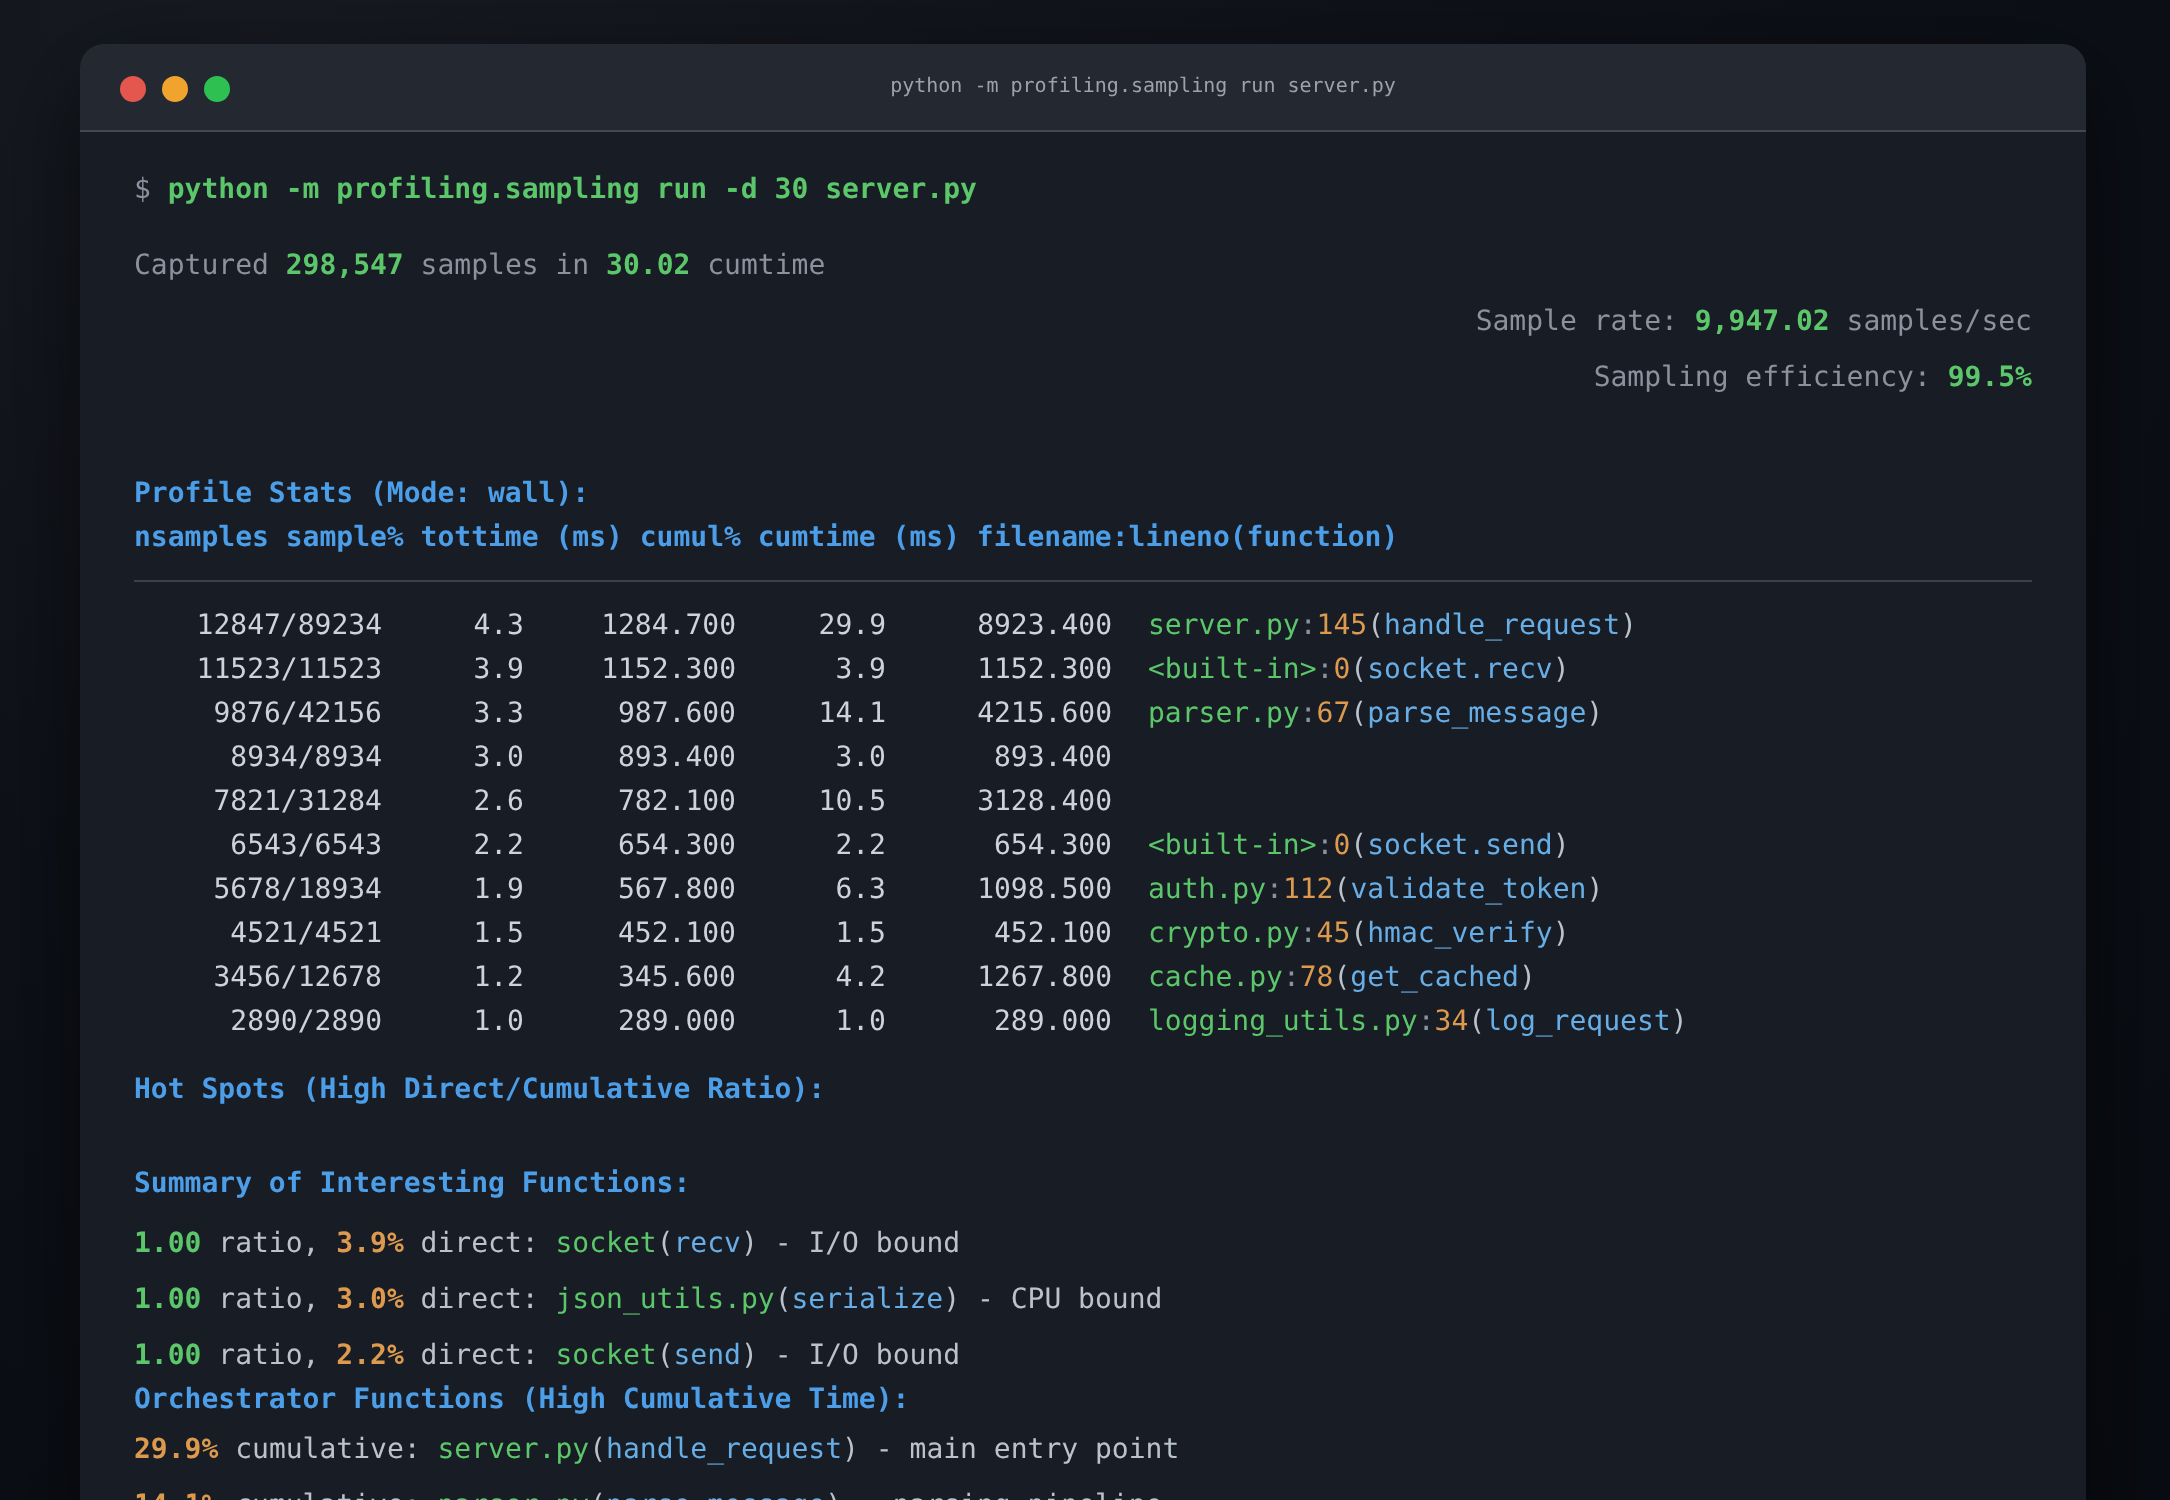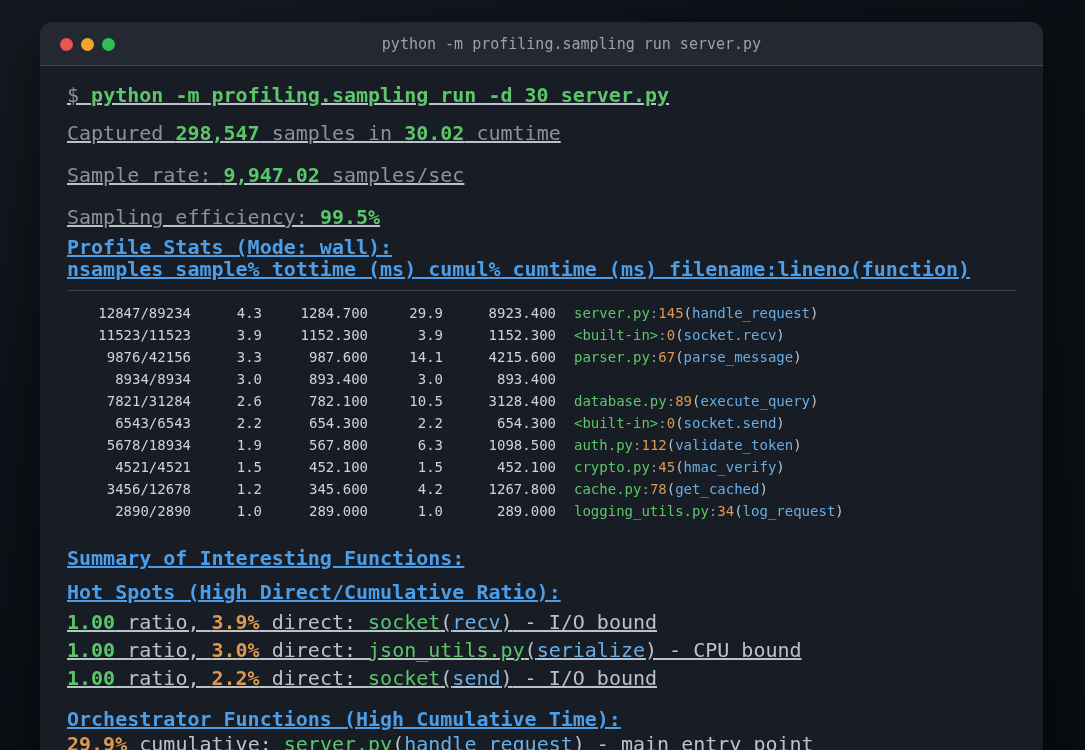--- a/index.html
+++ b/index.html
@@ -22,41 +22,41 @@
   }
   .titlebar{
     position:relative; height:44px; background:var(--bg-titlebar);
     border-bottom:1px solid var(--divider);
   }
   .traffic{position:absolute; left:20px; top:0; height:44px; display:flex; align-items:center; gap:8px;}
   .dot{width:13px; height:13px; border-radius:50%; border:none; padding:0; cursor:pointer;}
   .dot.red{background:var(--tl-red);} .dot.yellow{background:var(--tl-yellow);} .dot.green{background:var(--tl-green);}
   .titletext{
     position:absolute; left:0; right:0; top:0; line-height:44px; text-align:center;
-    color:#9aa2ac; font-size:15px; transform:translateX(30px); white-space:pre;
+    color:#9aa2ac; font-size:10px; transform:translateX(30px); white-space:pre;
   }
   .term{padding:0 27px; font-size:14px;}
-  .line{height:22px; line-height:22px; white-space:pre; font-size:20px; color:var(--text);text-decoration:underline;}
+  .line{height:22px; line-height:22px; white-space:pre; font-size:14px; color:var(--text);}
   .dim{color:var(--dim);} .txt{color:var(--text);}
   .green{color:var(--green);} .greenb{color:var(--green); font-weight:700;}
   .blueh{color:var(--blue); font-weight:700;}
   .func{color:var(--funcblue);} .orange{color:var(--orange);} .orangeb{color:var(--orange); font-weight:700;}
   .l-cmd{margin-top:18px;}
   .l-captured{margin-top:16px;}
-  .l-rate,.l-eff{margin-top:20px;}
-  .l-pheading{margin-top:8px;}
+  .l-rate,.l-eff{margin-top:6px;text-align:right;}
+  .l-pheading{margin-top:36px;}
   .rule{margin-top:10px; height:1px; background:var(--rule); border:none;}
   .ptable{margin-top:11px;}
   .prow{display:grid; grid-template-columns:124px 71px 106px 75px 113px 1fr; height:22px; line-height:22px; white-space:pre; font-size:14px;}
   .prow .num{text-align:right; color:var(--value);}
   .prow .fn{padding-left:18px; text-align:left;}
   .l-summary{margin-top:25px;}
   .l-hotheading{margin-top:12px;}
   .l-hs1{margin-top:8px;} .l-hs{margin-top:6px;}
-  .l-orchheading{margin-top:19px;}
+  .l-orchheading{}
   .l-or1{margin-top:3px;} .l-or{margin-top:6px;}
 </style>
 </head>
 <body>
 
 <div class="window">
   <div class="titlebar">
     <div class="traffic">
       <button class="dot red"></button>
       <button class="dot yellow"></button>
@@ -77,31 +77,31 @@
 
     <div class="line l-pheading blueh">Profile Stats (Mode: wall):</div>
     <div class="line blueh">nsamples sample% tottime (ms) cumul% cumtime (ms) filename:lineno(function)</div>
     <div class="rule"></div>
 
     <div class="ptable">
       <div class="prow"><span class="num">12847/89234</span><span class="num">4.3</span><span class="num">1284.700</span><span class="num">29.9</span><span class="num">8923.400</span><span class="fn"><span class="green">server.py</span><span class="dim">:</span><span class="orange">145</span><span class="txt">(</span><span class="func">handle_request</span><span class="txt">)</span></span></div>
       <div class="prow"><span class="num">11523/11523</span><span class="num">3.9</span><span class="num">1152.300</span><span class="num">3.9</span><span class="num">1152.300</span><span class="fn"><span class="green">&lt;built-in&gt;</span><span class="dim">:</span><span class="orange">0</span><span class="txt">(</span><span class="func">socket.recv</span><span class="txt">)</span></span></div>
       <div class="prow"><span class="num">9876/42156</span><span class="num">3.3</span><span class="num">987.600</span><span class="num">14.1</span><span class="num">4215.600</span><span class="fn"><span class="green">parser.py</span><span class="dim">:</span><span class="orange">67</span><span class="txt">(</span><span class="func">parse_message</span><span class="txt">)</span></span></div>
       <div class="prow"><span class="num">8934/8934</span><span class="num">3.0</span><span class="num">893.400</span><span class="num">3.0</span><span class="num">893.400</span></div>
-      <div class="prow"><span class="num">7821/31284</span><span class="num">2.6</span><span class="num">782.100</span><span class="num">10.5</span><span class="num">3128.400</span><span class="fn"><span class="green">database.py</span><span class="dim">:</span><span class="orange">89</span><span class="txt">(</span><span class="func">execute_query</span><span class="txt">)</span></span></div>
+      <div class="prow"><span class="num">7821/31284</span><span class="num">2.6</span><span class="num">782.100</span><span class="num">10.5</span><span class="num">3128.400</span></div>
       <div class="prow"><span class="num">6543/6543</span><span class="num">2.2</span><span class="num">654.300</span><span class="num">2.2</span><span class="num">654.300</span><span class="fn"><span class="green">&lt;built-in&gt;</span><span class="dim">:</span><span class="orange">0</span><span class="txt">(</span><span class="func">socket.send</span><span class="txt">)</span></span></div>
       <div class="prow"><span class="num">5678/18934</span><span class="num">1.9</span><span class="num">567.800</span><span class="num">6.3</span><span class="num">1098.500</span><span class="fn"><span class="green">auth.py</span><span class="dim">:</span><span class="orange">112</span><span class="txt">(</span><span class="func">validate_token</span><span class="txt">)</span></span></div>
       <div class="prow"><span class="num">4521/4521</span><span class="num">1.5</span><span class="num">452.100</span><span class="num">1.5</span><span class="num">452.100</span><span class="fn"><span class="green">crypto.py</span><span class="dim">:</span><span class="orange">45</span><span class="txt">(</span><span class="func">hmac_verify</span><span class="txt">)</span></span></div>
       <div class="prow"><span class="num">3456/12678</span><span class="num">1.2</span><span class="num">345.600</span><span class="num">4.2</span><span class="num">1267.800</span><span class="fn"><span class="green">cache.py</span><span class="dim">:</span><span class="orange">78</span><span class="txt">(</span><span class="func">get_cached</span><span class="txt">)</span></span></div>
       <div class="prow"><span class="num">2890/2890</span><span class="num">1.0</span><span class="num">289.000</span><span class="num">1.0</span><span class="num">289.000</span><span class="fn"><span class="green">logging_utils.py</span><span class="dim">:</span><span class="orange">34</span><span class="txt">(</span><span class="func">log_request</span><span class="txt">)</span></span></div>
     </div>
 
+    <div class="line l-hotheading blueh">Hot Spots (High Direct/Cumulative Ratio):</div>
+
     <div class="line l-summary blueh">Summary of Interesting Functions:</div>
-
-    <div class="line l-hotheading blueh">Hot Spots (High Direct/Cumulative Ratio):</div>
 
     <div class="line l-hs1"><span class="greenb">1.00</span><span class="txt"> ratio, </span><span class="orangeb">3.9%</span><span class="txt"> direct: </span><span class="green">socket</span><span class="txt">(</span><span class="func">recv</span><span class="txt">)</span><span class="txt"> - I/O bound</span></div>
 
     <div class="line l-hs"><span class="greenb">1.00</span><span class="txt"> ratio, </span><span class="orangeb">3.0%</span><span class="txt"> direct: </span><span class="green">json_utils.py</span><span class="txt">(</span><span class="func">serialize</span><span class="txt">)</span><span class="txt"> - CPU bound</span></div>
 
     <div class="line l-hs"><span class="greenb">1.00</span><span class="txt"> ratio, </span><span class="orangeb">2.2%</span><span class="txt"> direct: </span><span class="green">socket</span><span class="txt">(</span><span class="func">send</span><span class="txt">)</span><span class="txt"> - I/O bound</span></div>
 
     <div class="line l-orchheading blueh">Orchestrator Functions (High Cumulative Time):</div>
 
     <div class="line l-or1"><span class="orangeb">29.9%</span><span class="txt"> cumulative: </span><span class="green">server.py</span><span class="txt">(</span><span class="func">handle_request</span><span class="txt">)</span><span class="txt"> - main entry point</span></div>

